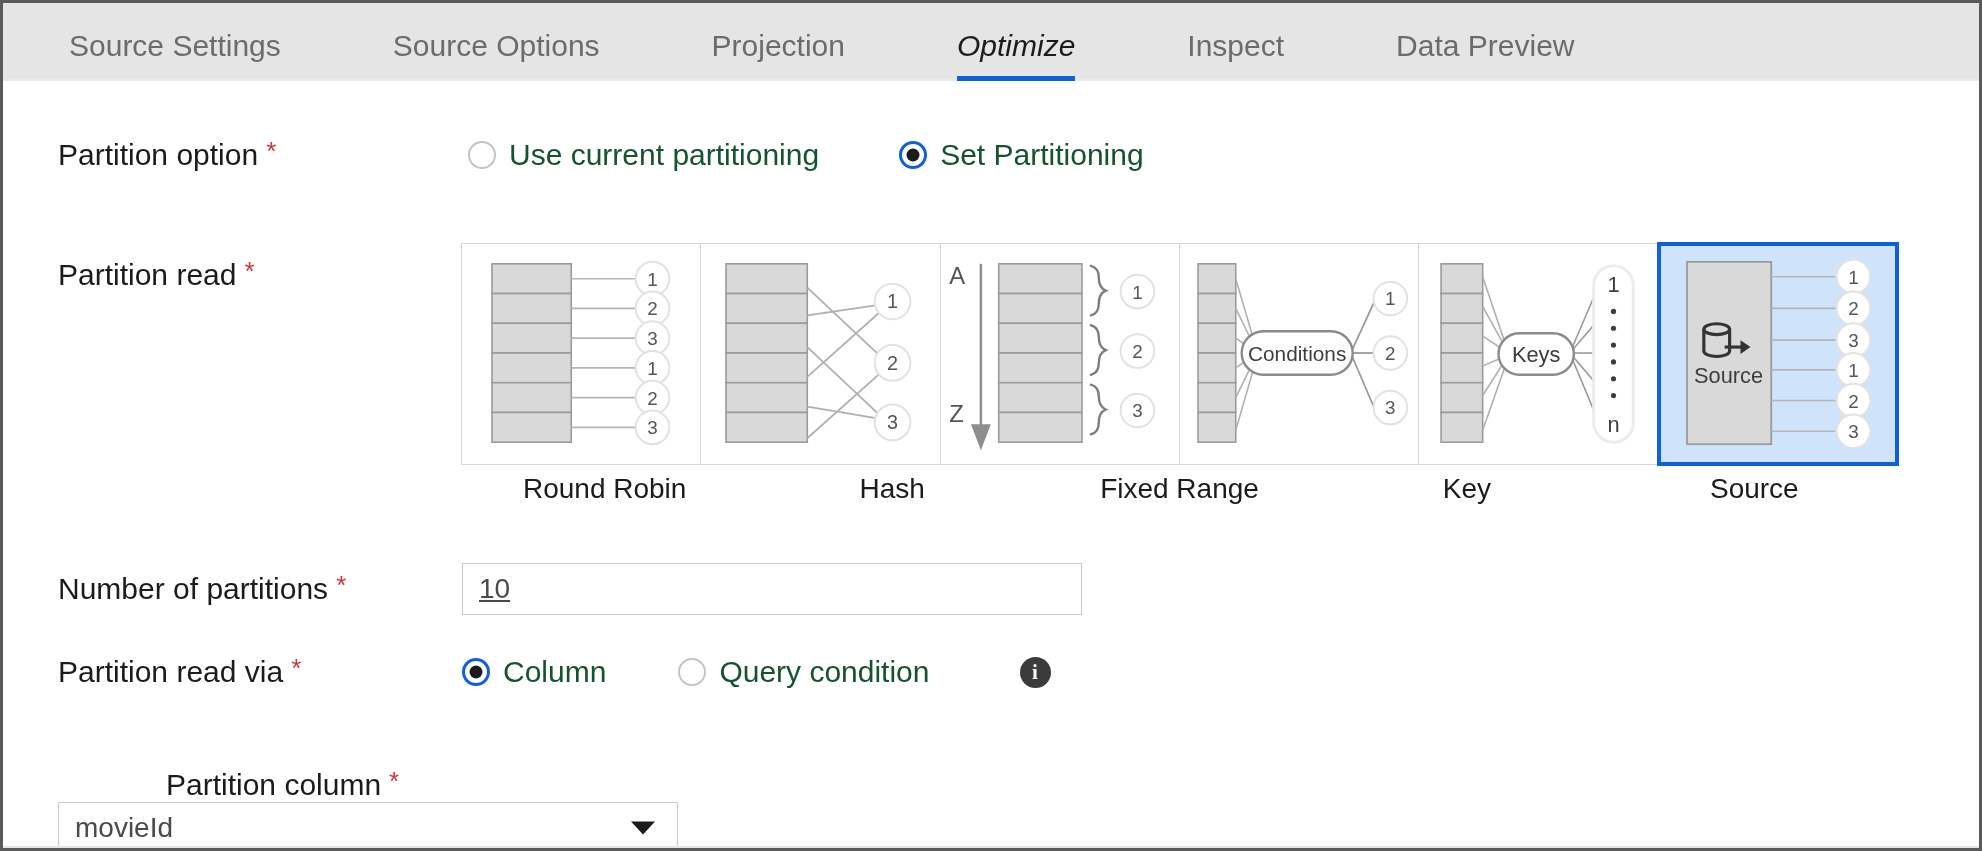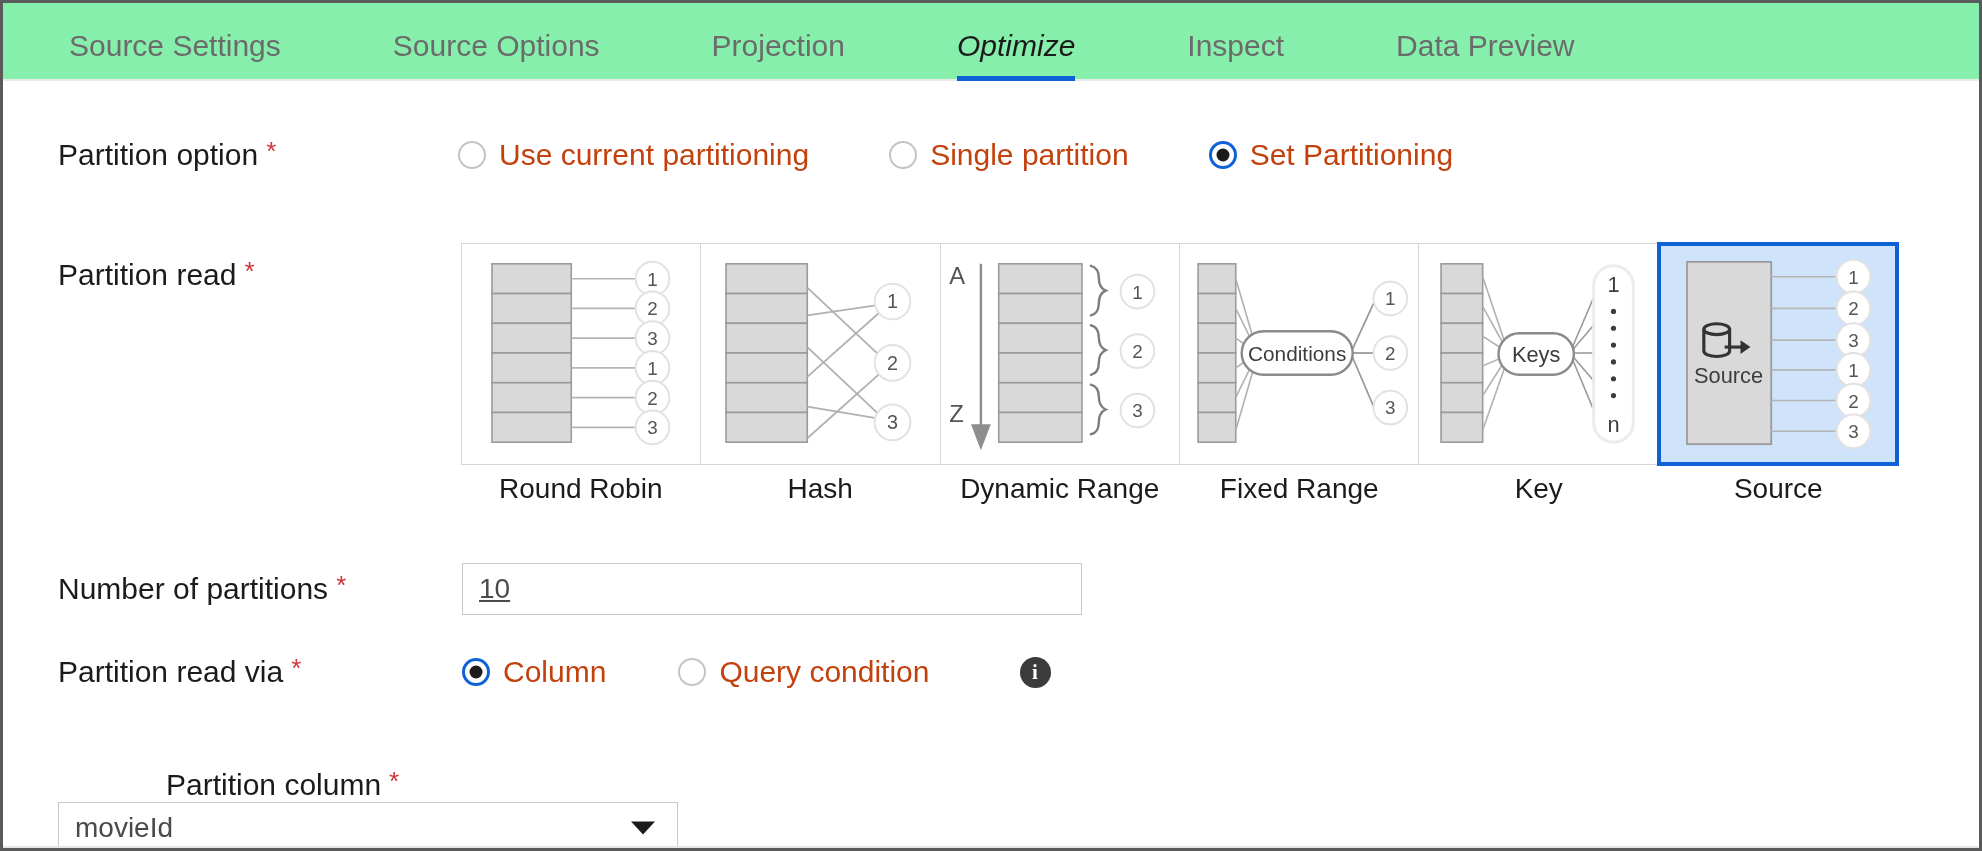--- a/index.html
+++ b/index.html
@@ -17,21 +17,21 @@
     border: 3px solid #5a5a5a;
     overflow: hidden;
   }
 
   
   .tabbar {
     position: absolute;
     left: 0; top: 0;
     width: 100%;
     height: 78px;
-    background: #86efac;
+    background: #e5e5e5;
     border-bottom: 2px solid #eaeaea;
     display: flex;
     align-items: flex-end;
   }
   .tab {
     position: relative;
     padding: 0 0 16px 0;
     font-size: 30px;
     color: #6b6b6b;
     white-space: nowrap;
@@ -91,21 +91,21 @@
     content: "";
     position: absolute;
     left: 50%; top: 50%;
     transform: translate(-50%, -50%);
     width: 13px; height: 13px;
     border-radius: 50%;
     background: #1b1b1b;
   }
   .radio .rlabel {
     font-size: 30px;
-    color: #c2410c;
+    color: #14532d;
   }
 
   
   .types {
     position: absolute;
     left: 458px; top: 240px;
     width: 1437px; height: 222px;
     display: flex;
     border: 1px solid #d6d6d6;
     background: #ffffff;
@@ -216,32 +216,28 @@
       <span class="tab-label">Optimize</span>
     </div>
     <div class="tab" style="margin-left:112px;">
       <span class="tab-label">Inspect</span>
     </div>
     <div class="tab" style="margin-left:112px;">
       <span class="tab-label">Data Preview</span>
     </div>
   </div>
 
-  <div class="row" style="left:55px; top:135px; width:1600px;">
+  <div class="row" style="left:55px; top:135px; width:1600px;gap:10px;">
     <div class="field-label" style="width:400px;">
       <span>Partition option</span><span class="req">*</span>
     </div>
     <div class="radio-group">
       <div class="radio" style="margin-right:80px;">
         <span class="dot"></span>
         <span class="rlabel">Use current partitioning</span>
-      </div>
-      <div class="radio" style="margin-right:80px;">
-        <span class="dot"></span>
-        <span class="rlabel">Single partition</span>
       </div>
       <div class="radio checked">
         <span class="dot"></span>
         <span class="rlabel">Set Partitioning</span>
       </div>
     </div>
   </div>
 
   <div class="row" style="left:55px; top:255px;">
     <div class="field-label">
@@ -466,21 +462,20 @@
             <text x="196" y="165">2</text>
             <text x="196" y="196">3</text>
         </g>
       </svg>
     </div>
   </div>
 
   <div class="type-labels">
     <div class="type-label">Round Robin</div>
     <div class="type-label">Hash</div>
-    <div class="type-label">Dynamic Range</div>
     <div class="type-label">Fixed Range</div>
     <div class="type-label">Key</div>
     <div class="type-label">Source</div>
   </div>
 
   <div class="row" style="left:55px; top:560px; align-items:center;">
     <div class="field-label" style="width:404px;">
       <span>Number of partitions</span><span class="req">*</span>
     </div>
     <div class="textbox">

